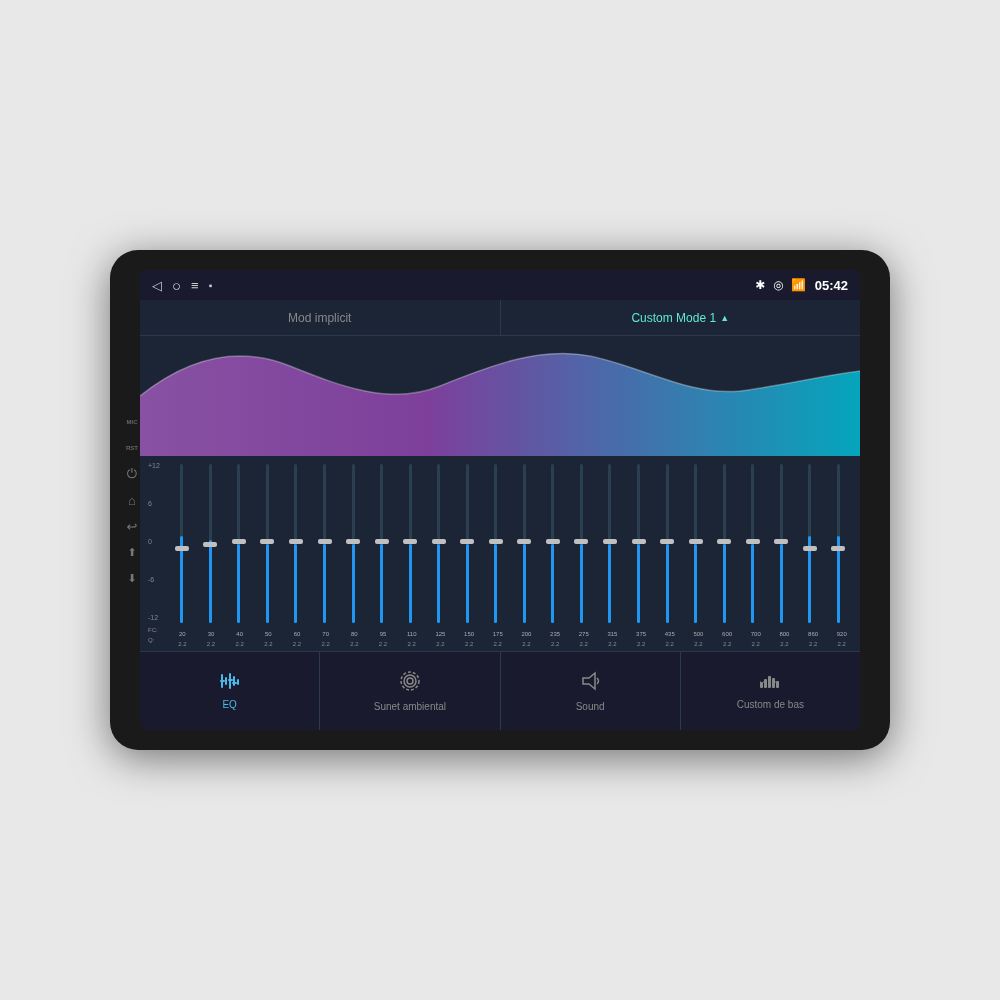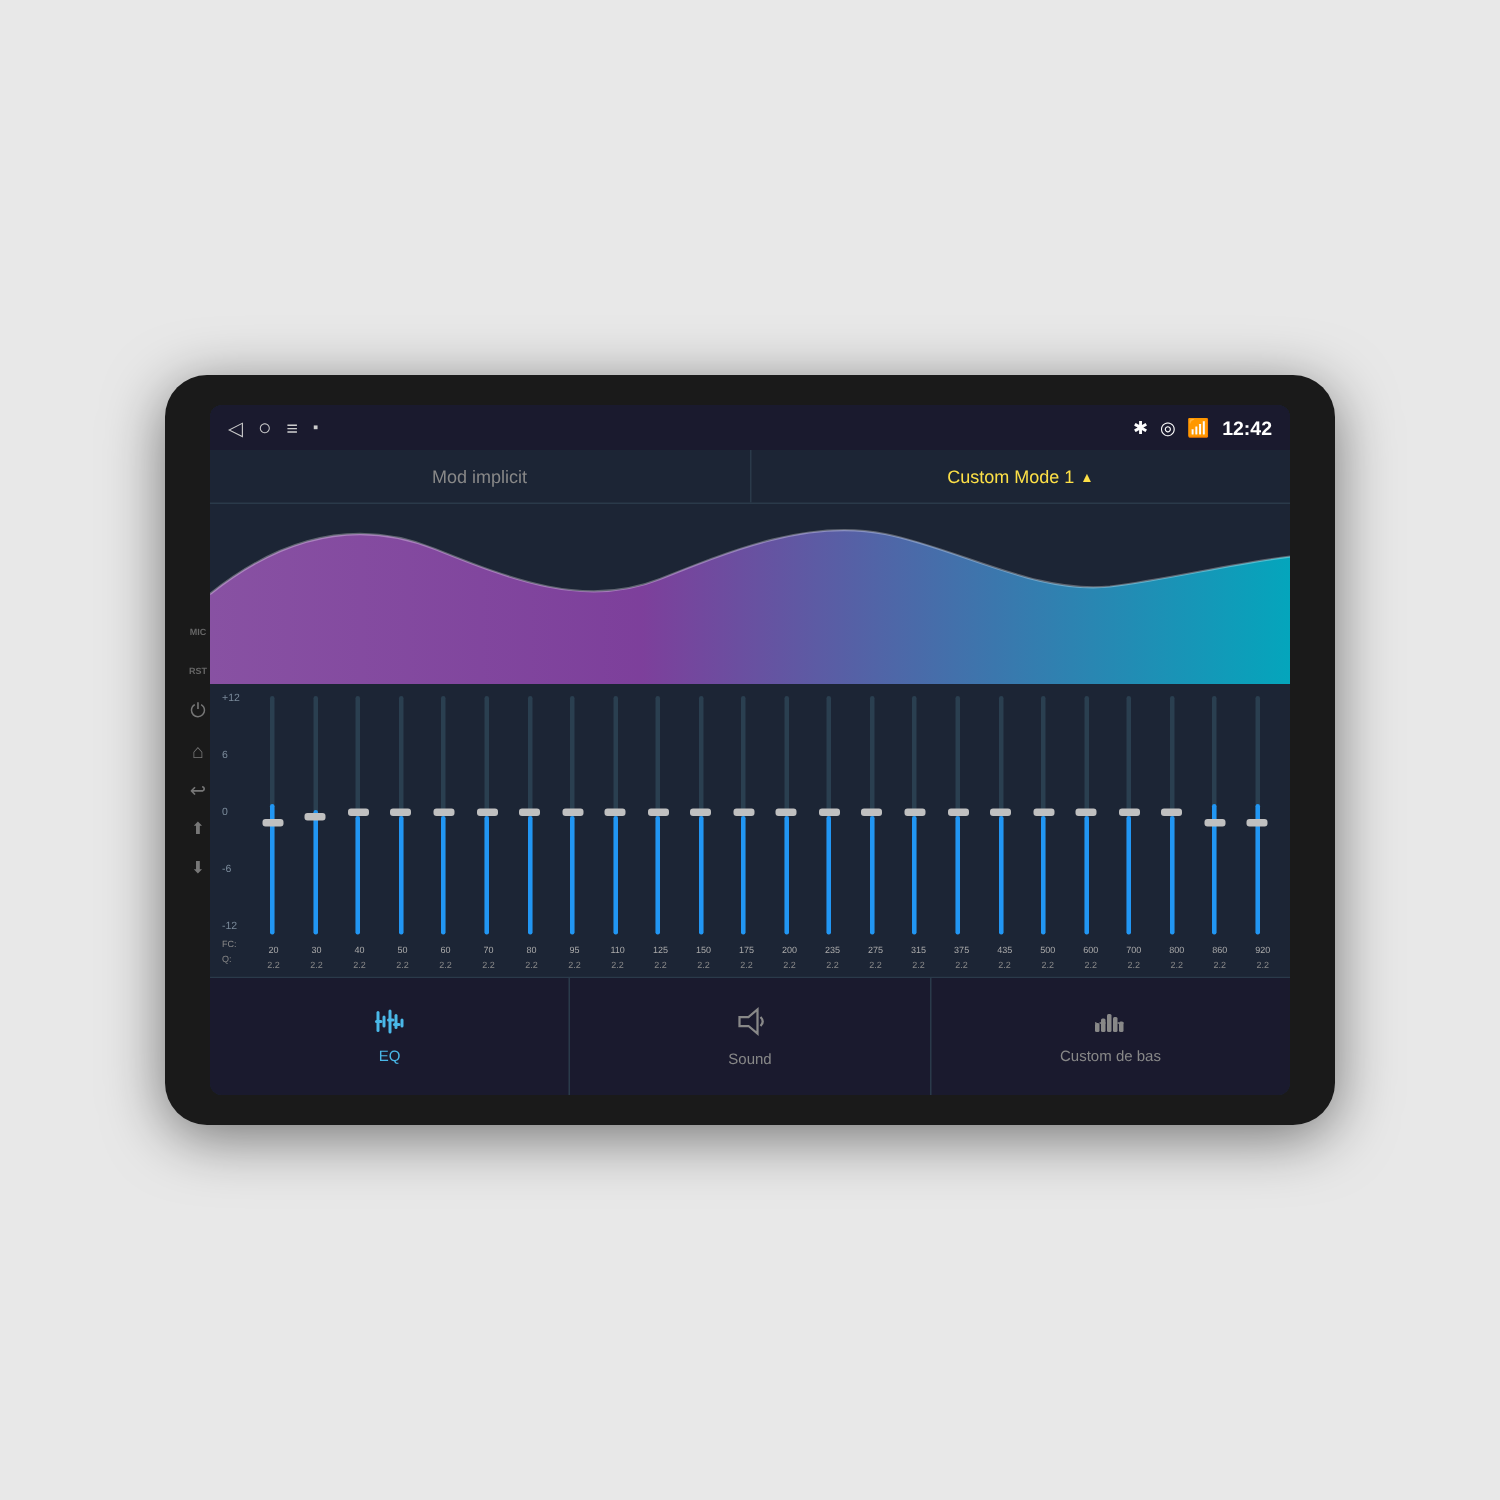--- a/index.html
+++ b/index.html
@@ -94,21 +94,21 @@
 
     .preset-item:last-child {
       border-right: none;
     }
 
     .preset-item.active {
       color: #4ab8e8;
     }
 
     .preset-item.custom {
-      color: #fde047;
+      color: #5eead4;
       align-items: center;
     }
 
     .triangle {
       margin-left: 4px;
       font-size: 9px;
     }
 
     
     .eq-visual {
@@ -313,21 +313,21 @@
         <span class="nav-icon">≡</span>
         <span class="nav-icon" style="font-size:10px;">▪</span>
       </div>
       <div class="status-right">
 
         <span style="font-size:12px;">✱</span>
 
         <span style="font-size:12px;">◎</span>
 
         <span style="font-size:12px;">📶</span>
-        <span style="font-weight:bold;font-size:13px;">12:42</span>
+        <span style="font-weight:bold;font-size:13px;">05:42</span>
       </div>
     </div>
 
     <div class="preset-bar">
       <div class="preset-item">
         <span>Mod implicit</span>
       </div>
       <div class="preset-item custom">
         <span>Custom Mode 1</span>
         <span class="triangle">▲</span>
@@ -575,20 +575,30 @@
             <rect x="14" y="4" width="2" height="10" rx="1" fill="#4ab8e8"></rect>
             <rect x="18" y="7" width="2" height="6" rx="1" fill="#4ab8e8"></rect>
             <rect x="1" y="8" width="5" height="2" rx="1" fill="#4ab8e8"></rect>
             <rect x="9" y="7" width="5" height="2" rx="1" fill="#4ab8e8"></rect>
             <rect x="13" y="10" width="5" height="2" rx="1" fill="#4ab8e8"></rect>
           </svg>
         </span>
         <span class="nav-tab-label active">EQ</span>
       </div>
 
+      <div class="nav-tab">
+        <span class="nav-tab-icon">
+          <svg width="22" height="22" viewBox="0 0 22 22" fill="none" xmlns="http://www.w3.org/2000/svg">
+            <circle cx="11" cy="11" r="3" stroke="#888" stroke-width="1.5" fill="none"></circle>
+            <circle cx="11" cy="11" r="6" stroke="#888" stroke-width="1.5" fill="none"></circle>
+            <circle cx="11" cy="11" r="9" stroke="#888" stroke-width="1.5" fill="none" stroke-dasharray="3 2"></circle>
+          </svg>
+        </span>
+        <span class="nav-tab-label">Sunet ambiental</span>
+      </div>
 
 
       <div class="nav-tab">
         <span class="nav-tab-icon">
           <svg width="22" height="22" viewBox="0 0 22 22" fill="none" xmlns="http://www.w3.org/2000/svg">
             <polygon points="4,8 10,8 16,3 16,19 10,14 4,14" stroke="#888" stroke-width="1.5" fill="none"></polygon>
             <path d="M18,8 Q21,11 18,14" stroke="#888" stroke-width="1.5" fill="none"></path>
           </svg>
         </span>
         <span class="nav-tab-label">Sound</span>

